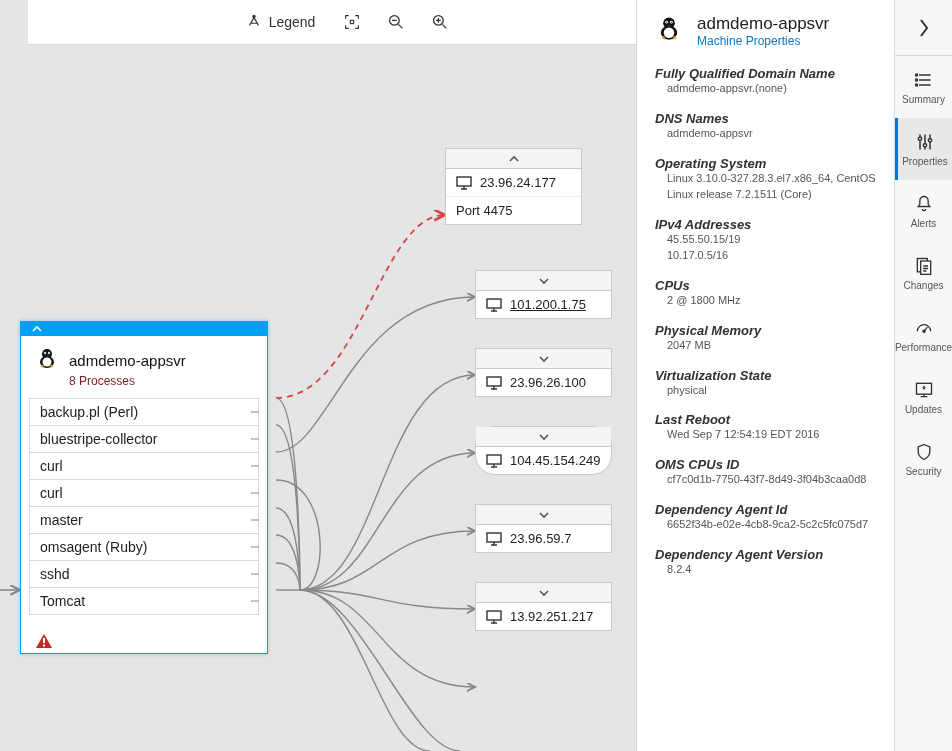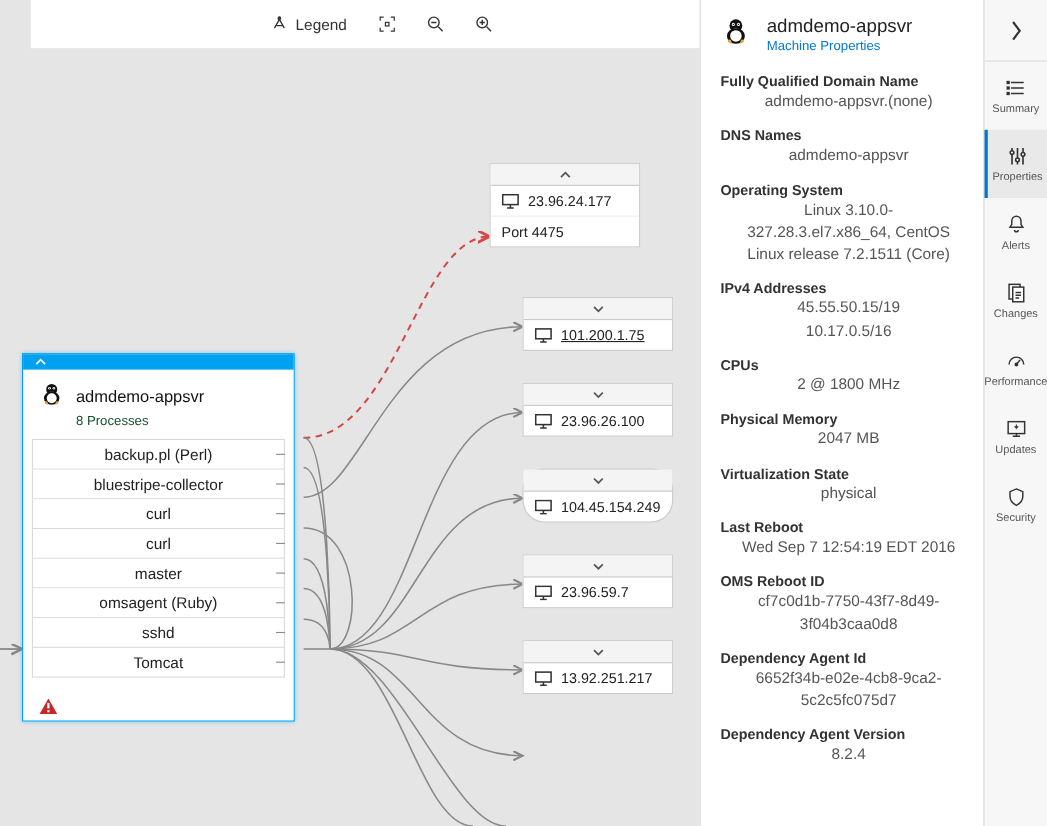--- a/index.html
+++ b/index.html
@@ -26,25 +26,25 @@
     position: absolute; left: 20px; top: 276px; width: 248px;
     background: #fff; border: 1px solid #00a1f1; box-shadow: 0 0 4px rgba(0,161,241,.4);
   }
   .machine-hdr {
     background: #00a1f1; height: 14px; display:flex; align-items:center; padding-left:10px;
   }
   .machine-title-row {
     display:flex; align-items:center; gap:10px; padding: 10px 14px 2px 14px;
   }
   .machine-title { font-size:15px; color:#111; }
-  .machine-sub { font-size:12px; color:#14532d; padding:0 14px 10px 48px; margin-top:-2px; }
+  .machine-sub { font-size:12px; color:#7f1d1d; padding:0 14px 10px 48px; margin-top:-2px; }
   .proc-list { padding: 0 8px 10px 8px; }
   .proc-item {
     border:1px solid #d9d9d9; border-top:none; background:#fff;
-    font-size:14px; color:#222; padding:5px 10px; position:relative;text-align:center;
+    font-size:14px; color:#222; padding:5px 10px; position:relative;
   }
   .proc-item:first-child { border-top:1px solid #d9d9d9; }
   .proc-item .tick {
     position:absolute; right:-1px; top:50%; width:8px; height:1px; background:#888; transform:translateY(-50%);
   }
   .alert-tri { margin:8px 0 0 14px; }
 
   
   .dest-card {
     position:absolute; width:137px; background:#fff; border:1px solid #c9c9c9;
@@ -63,22 +63,22 @@
 
   
   .props {
     position:absolute; left:636px; top:0; width:258px; height:751px;
     background:#fff; border-left:1px solid #d9d9d9; padding:14px 18px; overflow:hidden;
   }
   .props-head { display:flex; gap:14px; align-items:flex-start; margin-bottom:18px; }
   .props-title { font-size:17px; color:#222; }
   .props-sub   { font-size:12px; color:#0078d4; }
   .kv { margin-bottom:14px; }
-  .kv .k { font-size:13px; color:#323232; font-weight:600; }
-  .kv .v { font-size:14px; color:#555; padding-left:12px; line-height:1.45;text-align:center; }
+  .kv .k { font-size:13px; color:#323232; font-weight:600;font-style:italic; }
+  .kv .v { font-size:11px; color:#555; padding-left:12px; line-height:1.45; }
 
   
   .rail {
     position:absolute; left:894px; top:0; width:58px; height:751px;
     background:#f7f7f7; border-left:1px solid #d9d9d9;
     display:flex; flex-direction:column; align-items:center;
   }
   .rail-expand { height:56px; width:100%; display:flex; align-items:center; justify-content:center; border-bottom:1px solid #d9d9d9; cursor:pointer;}
   .rail-item { width:100%; height:62px; display:flex; flex-direction:column; align-items:center; justify-content:center; gap:4px; font-size:10px; color:#555; cursor:pointer;}
   .rail-item.active { background:#e9e9e9; border-left:3px solid #0078d4; }
@@ -341,21 +341,21 @@
       </div>
       <div class="kv">
         <div class="k">Virtualization State</div>
         <div class="v">physical</div>
       </div>
       <div class="kv">
         <div class="k">Last Reboot</div>
         <div class="v">Wed Sep 7 12:54:19 EDT 2016</div>
       </div>
       <div class="kv">
-        <div class="k">OMS Reboot ID</div>
+        <div class="k">OMS CPUs ID</div>
         <div class="v">cf7c0d1b-7750-43f7-8d49-3f04b3caa0d8</div>
       </div>
       <div class="kv">
         <div class="k">Dependency Agent Id</div>
         <div class="v">6652f34b-e02e-4cb8-9ca2-5c2c5fc075d7</div>
       </div>
       <div class="kv">
         <div class="k">Dependency Agent Version</div>
         <div class="v">8.2.4</div>
       </div>

